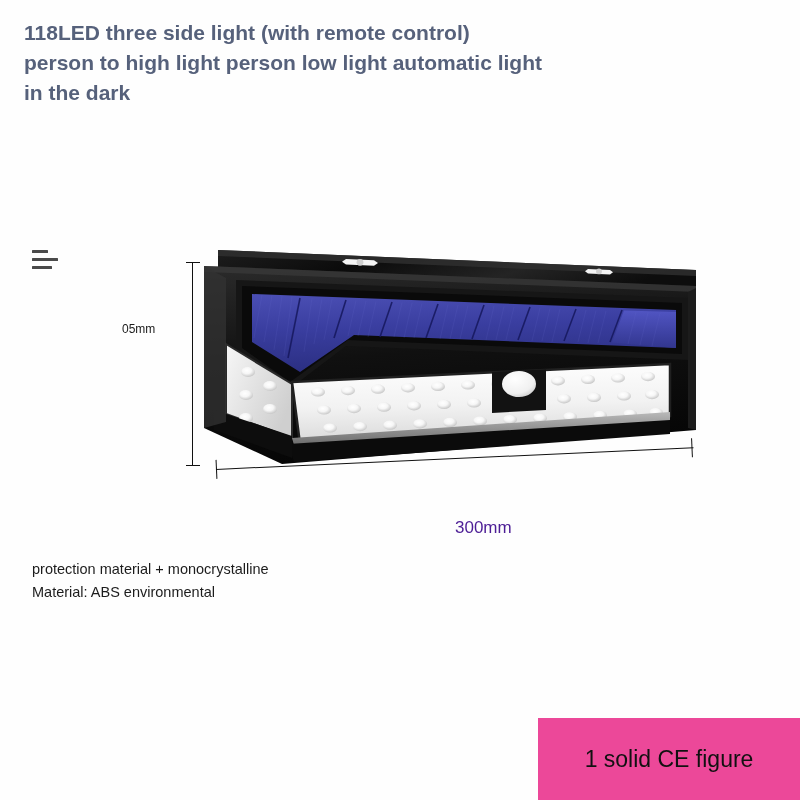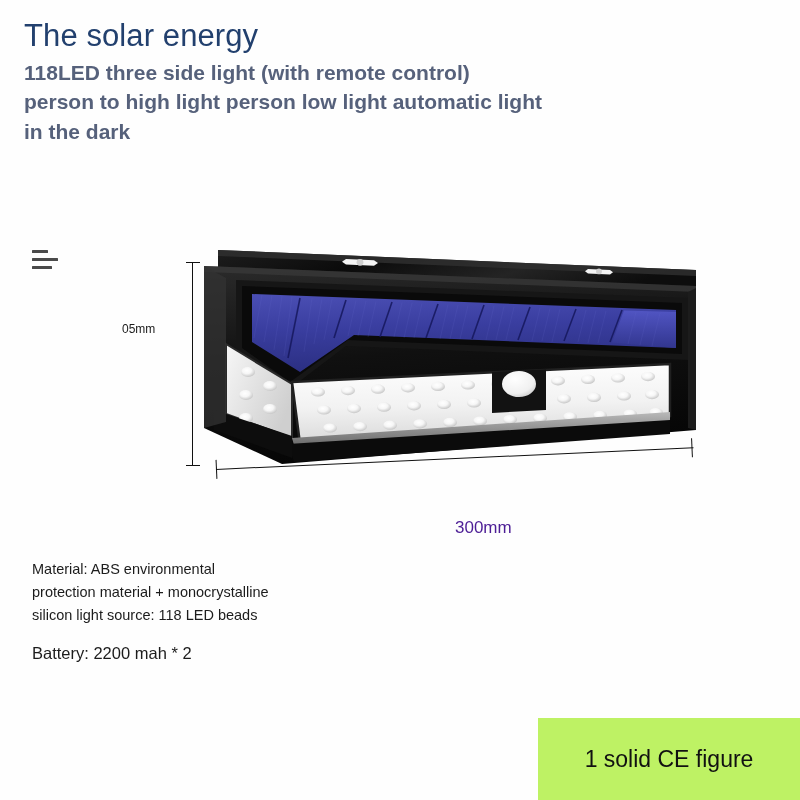--- a/index.html
+++ b/index.html
@@ -154,35 +154,34 @@
     margin-top: 17px;
   }
 
   
   .caption-panel {
     position: absolute;
     left: 538px;
     top: 718px;
     width: 262px;
     height: 82px;
-    background: #bef264;
+    background: #ec4899;
     display: flex;
     align-items: center;
     justify-content: center;
   }
   .caption-text {
     font-size: 23px;
     color: #111111;
   }
 </style>
 </head>
 <body>
 
 <div class="header">
-  <h1 class="title">The solar energy</h1>
   <p class="subtitle">118LED three side light (with remote control) person to high light person low light automatic light in the dark</p>
 </div>
 
 <div class="bars-icon">
   <i></i>
   <i></i>
   <i></i>
 </div>
 
 <div class="product">
@@ -390,21 +389,19 @@
 <div class="dim-v-label">05mm</div>
 
 <div class="dim-h">
   <div class="cap left"></div>
   <div class="line"></div>
   <div class="cap right"></div>
 </div>
 <div class="dim-h-label">300mm</div>
 
 <div class="specs">
+  <div class="spec-small">protection material + monocrystalline</div>
   <div class="spec-small">Material: ABS environmental</div>
-  <div class="spec-small">protection material + monocrystalline</div>
-  <div class="spec-small"> silicon light source: 118 LED beads</div>
-  <div class="spec-line">Battery: 2200 mah * 2</div>
 </div>
 
 <div class="caption-panel">
   <div class="caption-text">1 solid CE figure</div>
 </div>
 
 </body></html>

